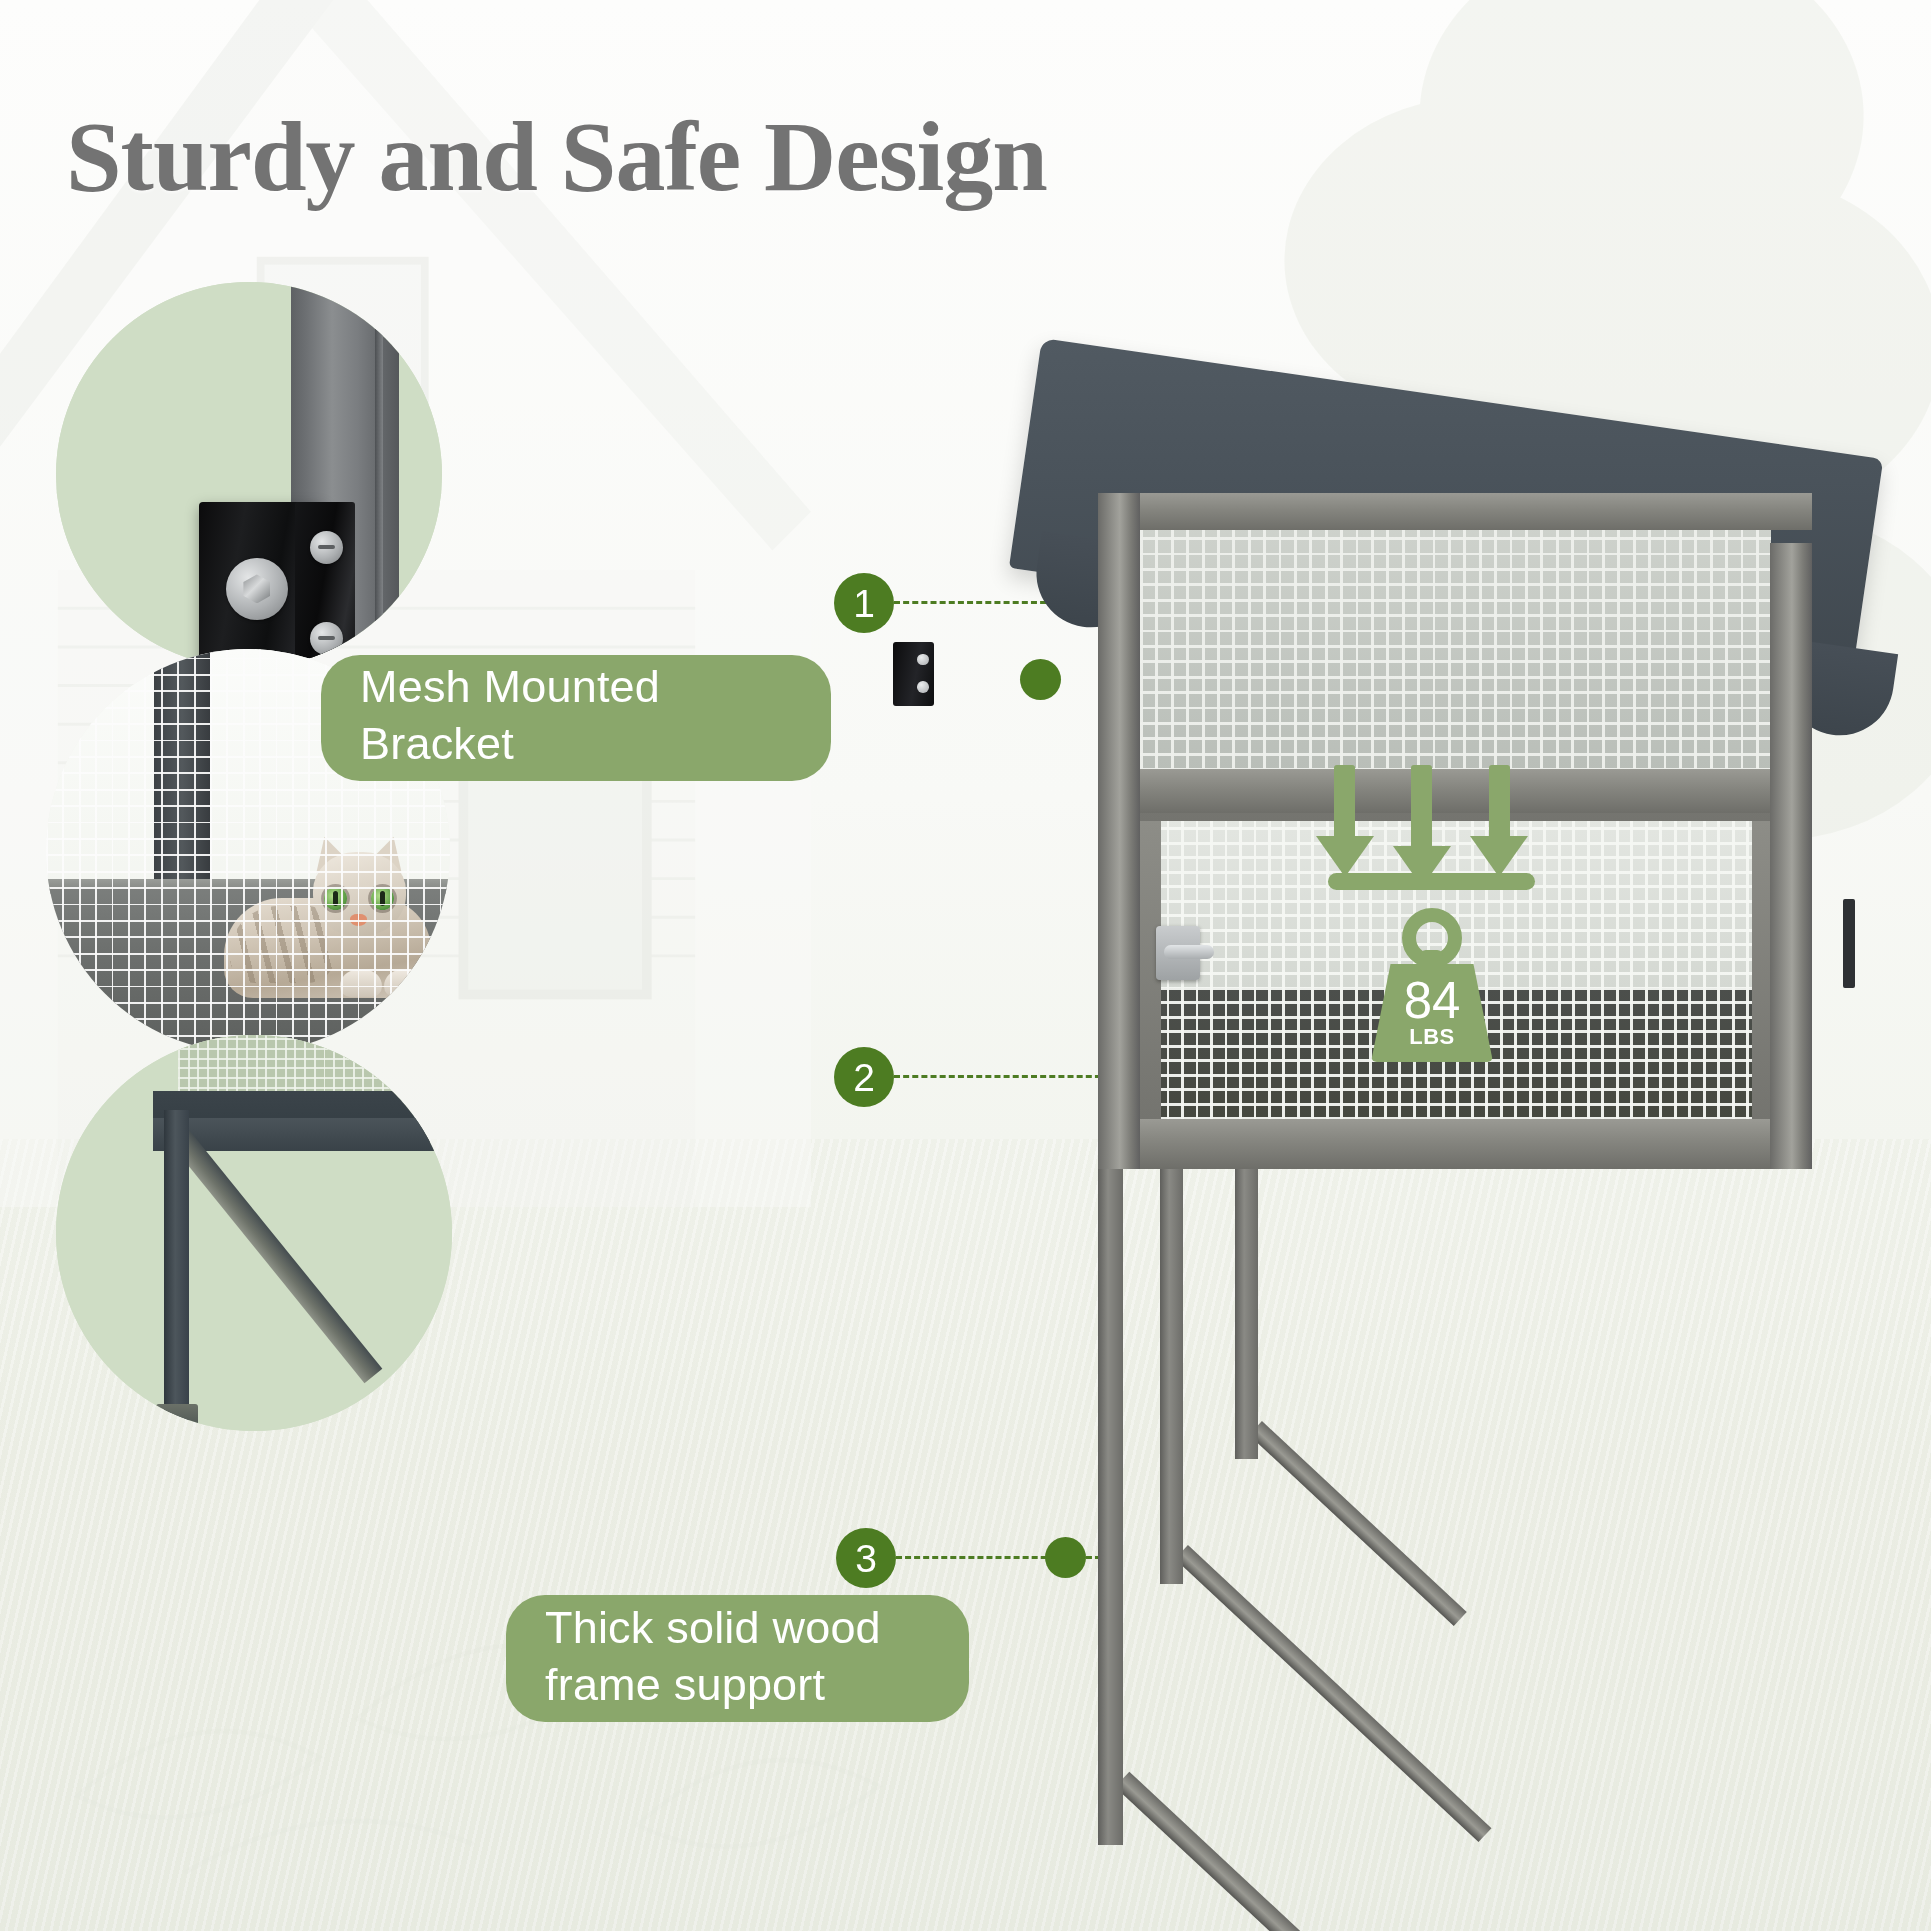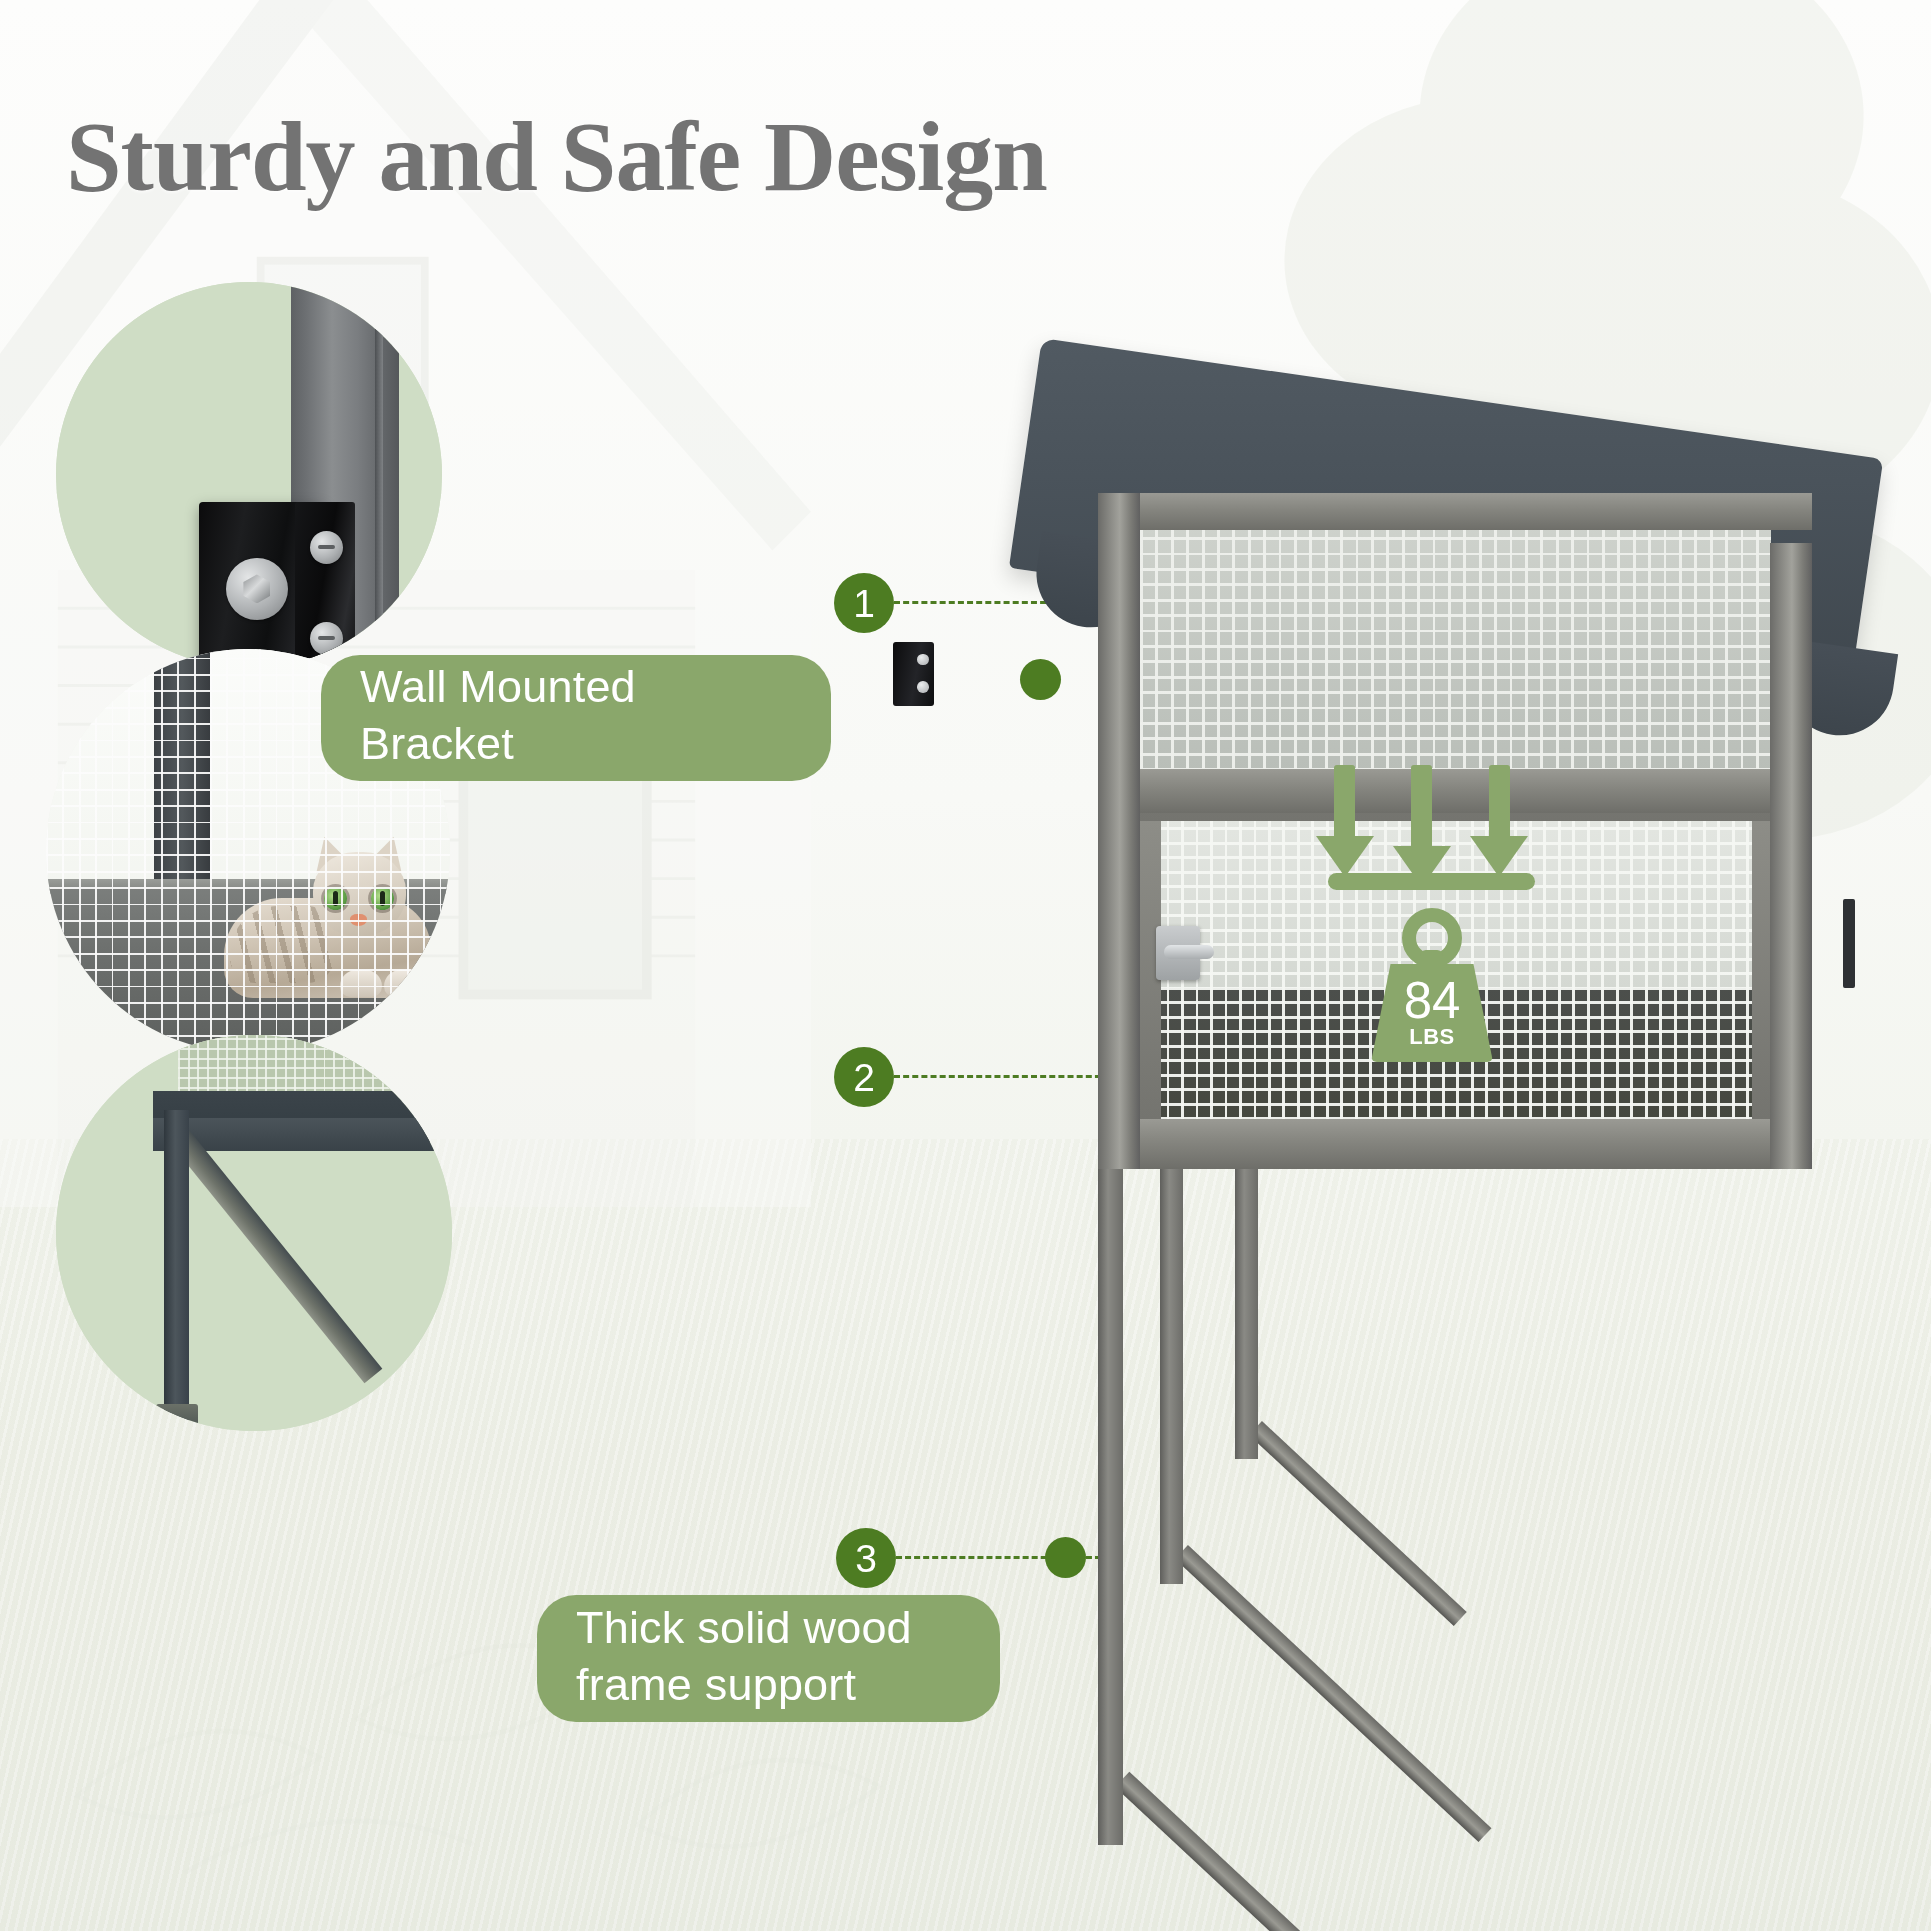--- a/index.html
+++ b/index.html
@@ -121,21 +121,21 @@
   .i3-hinge{position:absolute;left:367px;top:15.4px;width:8.7px;height:58px;background:#191d20;border-radius:1.9px;}
 
   
   .pill{position:absolute;background:#8aa76b;border-radius:39px;
         color:#ffffff;font-weight:400;letter-spacing:0.2px;
         display:flex;align-items:center;padding:25px 39px 29px 39px;
         box-sizing:border-box;}
   .pill span{display:block;font-size:45px;line-height:1.26;}
   #pill1{left:321px;top:655px;width:510px;height:126px;}
   #pill2{left:489px;top:1126px;width:473px;height:127px;}
-  #pill3{left:506px;top:1595px;width:463px;height:127px;margin-left:31px;}
+  #pill3{left:506px;top:1595px;width:463px;height:127px;}
 
   
   .badge{position:absolute;width:60px;height:60px;border-radius:50%;
      background:#4d7c22;color:#fff;display:flex;align-items:center;justify-content:center;
      font-size:39px;font-weight:400;line-height:1;}
   #badge1{left:834px;top:573px;}
   #badge2{left:834px;top:1047px;}
   #badge3{left:836px;top:1528px;}
 
   .leader{position:absolute;height:0;border-top:3.9px dashed #4d7c22;}
@@ -317,21 +317,21 @@
       <div class="i3-cabrail"></div>
       <div class="i3-hinge"></div>
       <div class="i3-brace"></div>
       <div class="i3-leg"></div>
       <div class="i3-footjoint"></div>
     </div>
   </div>
 
   <div class="pill" id="pill1">
     <div>
-      <span>Wall Mounted</span>
+      <span>Mesh Mounted</span>
       <span>Bracket</span>
     </div>
   </div>
   <div class="pill" id="pill3">
     <div>
       <span>Thick solid wood</span>
       <span>frame support</span>
     </div>
   </div>
 

